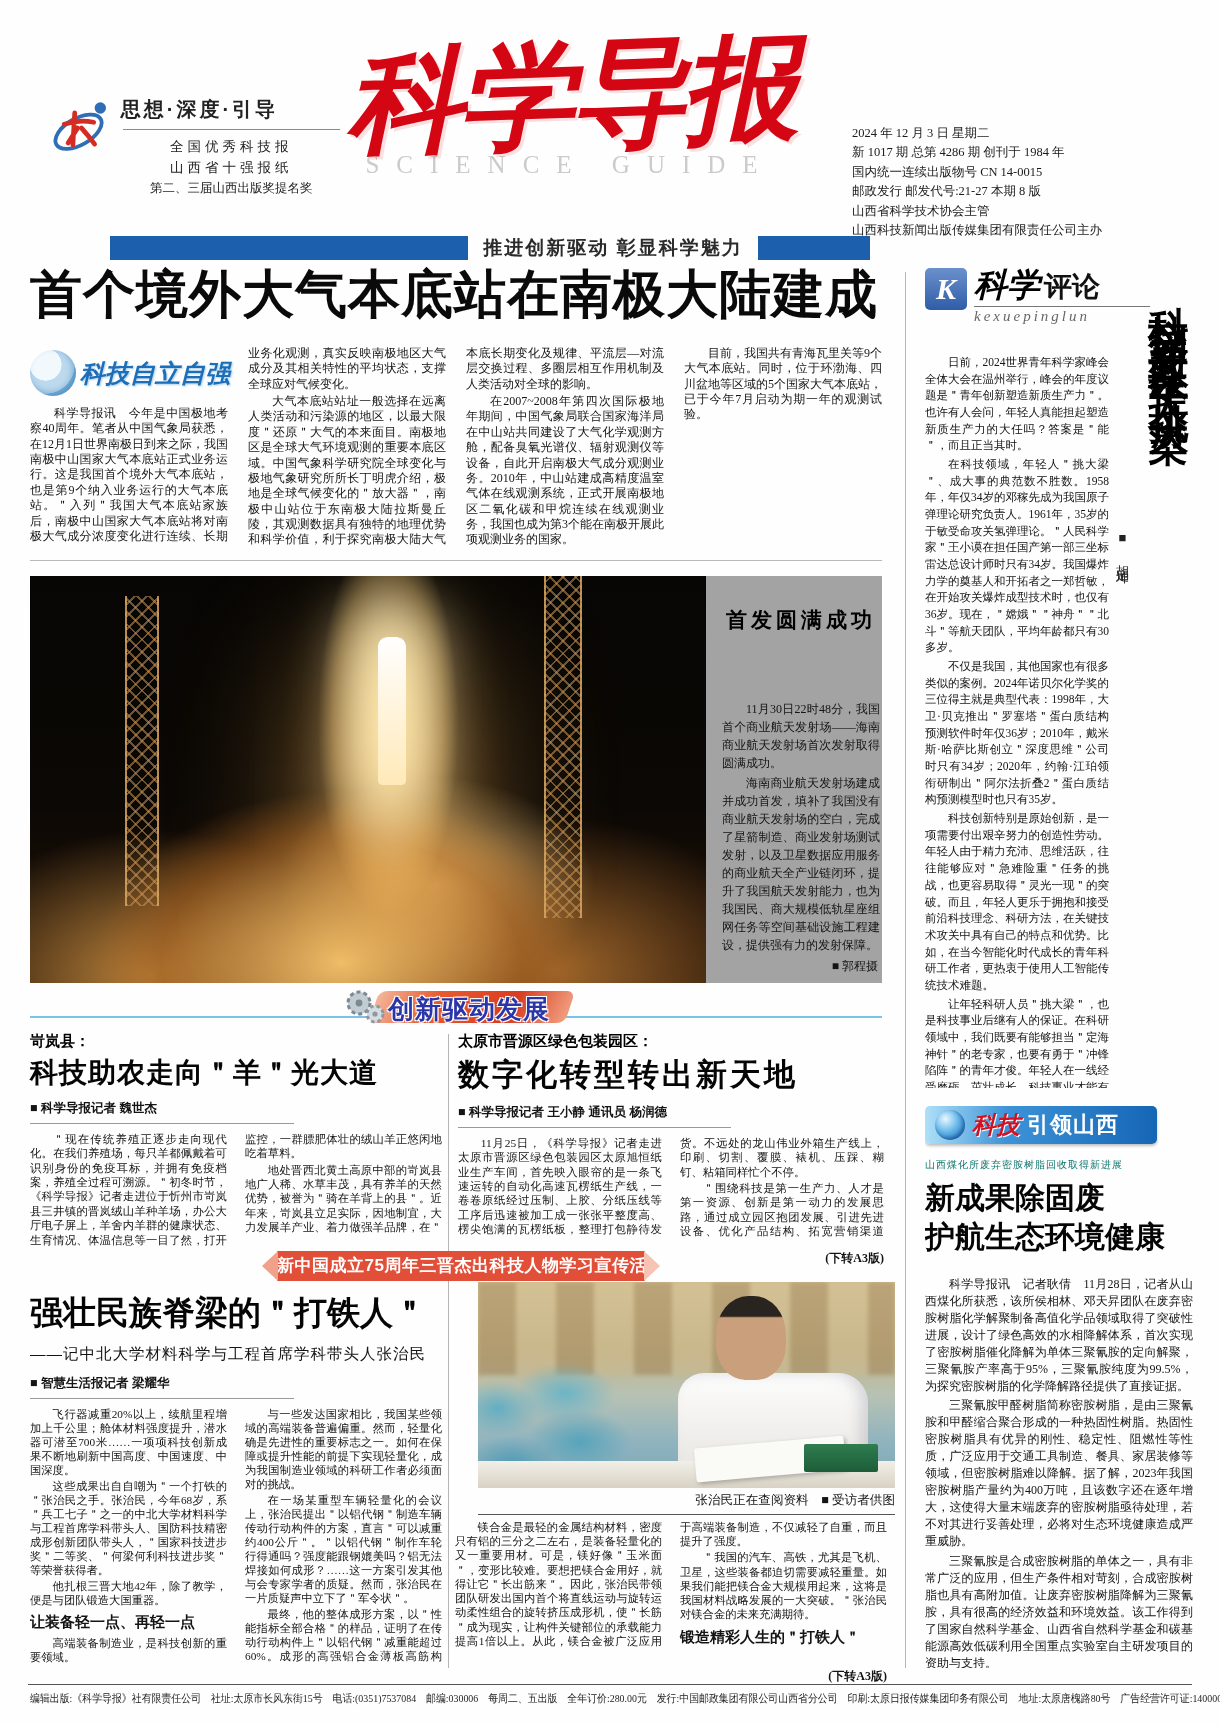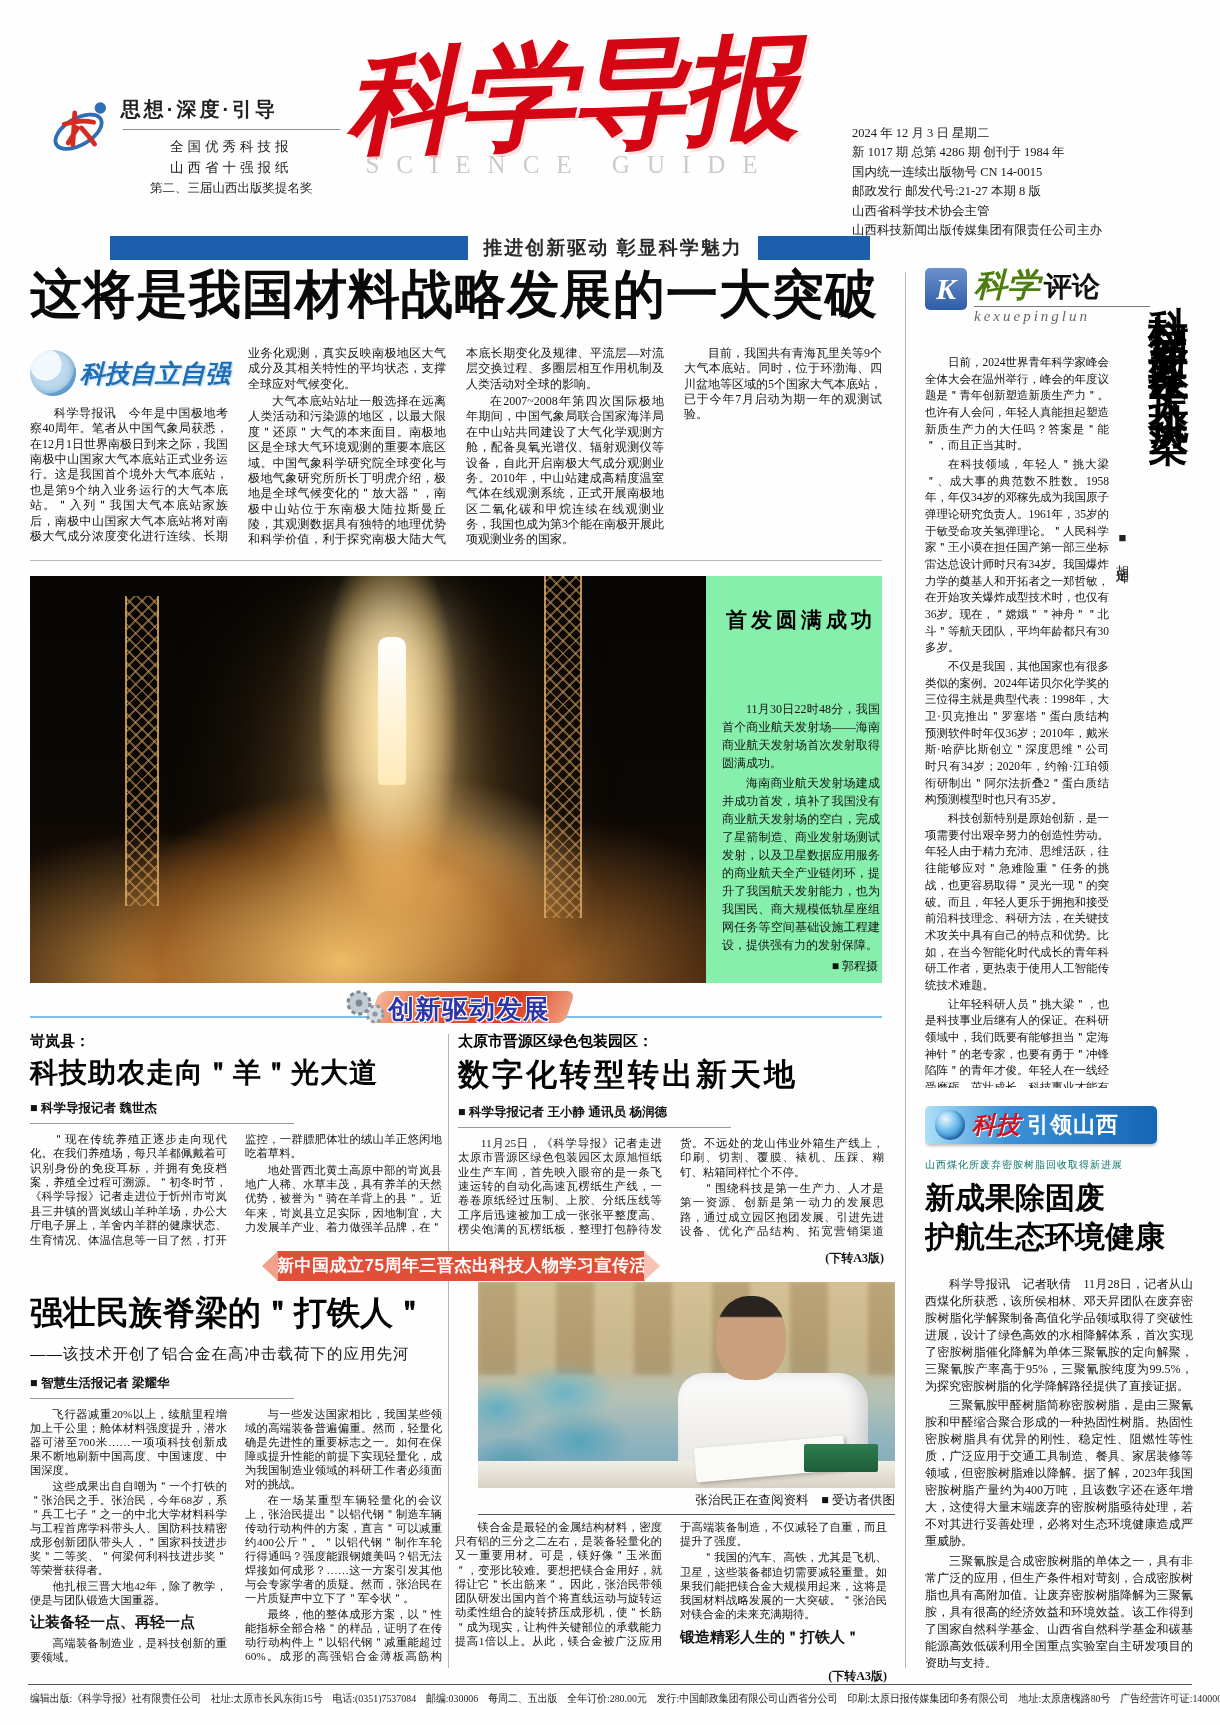--- a/index.html
+++ b/index.html
@@ -51,21 +51,21 @@
      radial-gradient(220px 150px at 60% 76%,rgba(250,216,142,.85),transparent 72%),
      linear-gradient(#070604,#0b0805 55%,#221105);}
   .lp-tower{position:absolute;border-left:2px solid rgba(214,166,96,.85);border-right:2px solid rgba(214,166,96,.85);
      background:repeating-linear-gradient(45deg,rgba(196,146,84,.55) 0 2px,transparent 2px 9px),
                 repeating-linear-gradient(-45deg,rgba(196,146,84,.55) 0 2px,transparent 2px 9px);}
   .lp-tower.t1{left:14%;top:5%;width:30px;height:76%;}
   .lp-tower.t2{left:76%;top:0;width:34px;height:84%;}
   .lp-rocket{position:absolute;left:51.5%;top:15%;width:28px;height:148px;border-radius:9px 9px 4px 4px;
      background:linear-gradient(#ffffff,#ffe9b8);
      box-shadow:0 0 60px 28px rgba(255,232,170,.9),0 90px 130px 70px rgba(255,180,80,.45);}
-  .launch-panel{flex:1;display:flex;flex-direction:column;padding:30px 2px 8px 16px;background:#86efac;}
+  .launch-panel{flex:1;display:flex;flex-direction:column;padding:30px 2px 8px 16px;background:#a3a3a3;}
   .launch-panel h3{margin:0;font-family:"Liberation Sans",sans-serif;font-weight:900;font-size:21px;
      letter-spacing:4px;text-align:center;color:#000;}
   .panel-body{margin-top:auto;font-size:12px;line-height:1.5;text-align:justify;}
   .credit{text-align:right;font-size:12px;margin-top:2px;padding-right:2px;}
 
   
   #innovRule{left:30px;top:1016px;width:852px;border-top:2px solid #79c2e9;}
   #innovBanner{left:348px;top:986px;width:216px;height:42px;z-index:3;}
   #innovBanner .swoosh{position:absolute;left:26px;right:-6px;top:5px;bottom:5px;border-radius:8px;
      background:linear-gradient(100deg,#f4b79c,#e85c30 30%,#d93b20 70%,#f0a080);transform:skewX(-18deg);}
@@ -127,21 +127,21 @@
   #smithTail{left:455px;top:1520px;width:432px;height:146px;font-size:11.3px;line-height:1.26;}
   #tailJump{left:455px;top:1666px;width:432px;}
 
   
   #commentary{left:925px;top:268px;width:268px;height:824px;}
   .com-logo{display:flex;align-items:flex-start;gap:7px;}
   .kbox{width:42px;height:42px;border-radius:5px;background:linear-gradient(#6b90cc,#2f5da8);
      color:#fff;font-family:"Liberation Serif",serif;font-style:italic;font-weight:bold;font-size:30px;
      display:flex;align-items:center;justify-content:center;flex:0 0 auto;}
   .com-right .row{display:flex;align-items:baseline;gap:4px;}
-  .com-cn{font-family:"DejaVu Serif",serif;font-style:italic;font-weight:900;font-size:33px;color:#4d7c0f;line-height:1;}
+  .com-cn{font-family:"DejaVu Serif",serif;font-style:italic;font-weight:900;font-size:33px;color:#000000;line-height:1;}
   .com-cn2{font-family:"Liberation Sans",sans-serif;font-weight:900;font-size:28px;color:#111;line-height:1.1;}
   .pinyin{font-style:italic;font-size:15px;color:#666;letter-spacing:3px;border-top:1px solid #777;
      margin-top:3px;padding-top:1px;width:176px;}
   .com-body{position:absolute;left:0;top:86px;width:184px;height:734px;overflow:hidden;
      font-size:11.5px;line-height:1.45;text-align:justify;}
   .com-author{position:absolute;right:62px;top:262px;writing-mode:vertical-rl;
      font-family:"Liberation Sans",sans-serif;font-size:13px;letter-spacing:3px;color:#222;}
   .com-headline{position:absolute;right:-4px;top:6px;height:812px;writing-mode:vertical-rl;
      font-family:"Liberation Sans",sans-serif;font-weight:900;font-size:40px;letter-spacing:9px;color:#000;}
 
@@ -198,21 +198,21 @@
     <div>山西省科学技术协会主管</div>
     <div>山西科技新闻出版传媒集团有限责任公司主办</div>
   </div>
 
   <div class="abs" id="sloganBar">
     <div class="seg l"></div>
     <div class="txt">推进创新驱动 彰显科学魅力</div>
     <div class="seg r"></div>
   </div>
 
-  <h1 class="abs" id="mainHeadline">这将是我国材料战略发展的一大突破</h1>
+  <h1 class="abs" id="mainHeadline">首个境外大气本底站在南极大陆建成</h1>
   <div class="abs" id="leadArticle">
     <div class="badge">
       <span class="badge-swirl"></span>
       <span class="badge-text">科技自立自强</span>
     </div>
     <p>科学导报讯　今年是中国极地考察40周年。笔者从中国气象局获悉，在12月1日世界南极日到来之际，我国南极中山国家大气本底站正式业务运行。这是我国首个境外大气本底站，也是第9个纳入业务运行的大气本底站。＂入列＂我国大气本底站家族后，南极中山国家大气本底站将对南极大气成分浓度变化进行连续、长期业务化观测，真实反映南极地区大气成分及其相关特性的平均状态，支撑全球应对气候变化。</p>
     <p>大气本底站站址一般选择在远离人类活动和污染源的地区，以最大限度＂还原＂大气的本来面目。南极地区是全球大气环境观测的重要本底区域。中国气象科学研究院全球变化与极地气象研究所所长丁明虎介绍，极地是全球气候变化的＂放大器＂，南极中山站位于东南极大陆拉斯曼丘陵，其观测数据具有独特的地理优势和科学价值，利于探究南极大陆大气本底长期变化及规律、平流层—对流层交换过程、多圈层相互作用机制及人类活动对全球的影响。</p>
     <p>在2007~2008年第四次国际极地年期间，中国气象局联合国家海洋局在中山站共同建设了大气化学观测方舱，配备臭氧光谱仪、辐射观测仪等设备，自此开启南极大气成分观测业务。2010年，中山站建成高精度温室气体在线观测系统，正式开展南极地区二氧化碳和甲烷连续在线观测业务，我国也成为第3个能在南极开展此项观测业务的国家。</p>
     <p>目前，我国共有青海瓦里关等9个大气本底站。同时，位于环渤海、四川盆地等区域的5个国家大气本底站，已于今年7月启动为期一年的观测试验。</p>
 
@@ -268,21 +268,21 @@
       <p>11月25日，《科学导报》记者走进太原市晋源区绿色包装园区太原旭恒纸业生产车间，首先映入眼帘的是一条飞速运转的自动化高速瓦楞纸生产线，一卷卷原纸经过压制、上胶、分纸压线等工序后迅速被加工成一张张平整度高、楞尖饱满的瓦楞纸板，整理打包静待发货。不远处的龙山伟业外箱生产线上，印刷、切割、覆膜、裱机、压踩、糊钉、粘箱同样忙个不停。</p>
       <p>＂围绕科技是第一生产力、人才是第一资源、创新是第一动力的发展思路，通过成立园区抱团发展、引进先进设备、优化产品结构、拓宽营销渠道等，晋源区绿色包装园区逐步打响了包装品牌形象，在转型升级之路上，焕发出高质量发展的勃勃生机，预计今年销售额可达2亿元。＂园区负责人王立军对记者说。</p>
     </div>
     <div class="jump">(下转A3版)</div>
   </div>
 
   <div class="abs" id="ribbon">新中国成立75周年三晋杰出科技人物学习宣传活动</div>
 
   <div class="abs story" id="smithStory">
     <h2>强壮民族脊梁的＂打铁人＂</h2>
-    <div class="subtitle">——该技术开创了铝合金在高冲击载荷下的应用先河</div>
+    <div class="subtitle">——记中北大学材料科学与工程首席学科带头人张治民</div>
     <div class="byline">■ 智慧生活报记者 梁耀华</div>
     <div class="cols2">
       <p>飞行器减重20%以上，续航里程增加上千公里；舱体材料强度提升，潜水器可潜至700米……一项项科技创新成果不断地刷新中国高度、中国速度、中国深度。</p>
       <p>这些成果出自自嘲为＂一个打铁的＂张治民之手。张治民，今年68岁，系＂兵工七子＂之一的中北大学材料科学与工程首席学科带头人、国防科技精密成形创新团队带头人，＂国家科技进步奖＂二等奖、＂何梁何利科技进步奖＂等荣誉获得者。</p>
       <p>他扎根三晋大地42年，除了教学，便是与团队锻造大国重器。</p>
       <div class="subhead">让装备轻一点、再轻一点</div>
       <p>高端装备制造业，是科技创新的重要领域。</p>
       <p>与一些发达国家相比，我国某些领域的高端装备普遍偏重。然而，轻量化确是先进性的重要标志之一。如何在保障或提升性能的前提下实现轻量化，成为我国制造业领域的科研工作者必须面对的挑战。</p>
       <p>在一场某重型车辆轻量化的会议上，张治民提出＂以铝代钢＂制造车辆传动行动构件的方案，直言＂可以减重约400公斤＂。＂以铝代钢＂制作车轮行得通吗？强度能跟钢媲美吗？铝无法焊接如何成形？……这一方案引发其他与会专家学者的质疑。然而，张治民在一片质疑声中立下了＂军令状＂。</p>
       <p>最终，他的整体成形方案，以＂性能指标全部合格＂的样品，证明了在传动行动构件上＂以铝代钢＂减重能超过60%。成形的高强铝合金薄板高筋构件，抗冲击性大幅提高，减重34%，解决了采用钛合金焊接构件减重但无法应用的难题。该技术开创了铝合金在高冲击载荷下的应用先河，在高端装备轻量化方面具有划时代的意义，也为铝产业转型发展开辟了新途径。</p>

